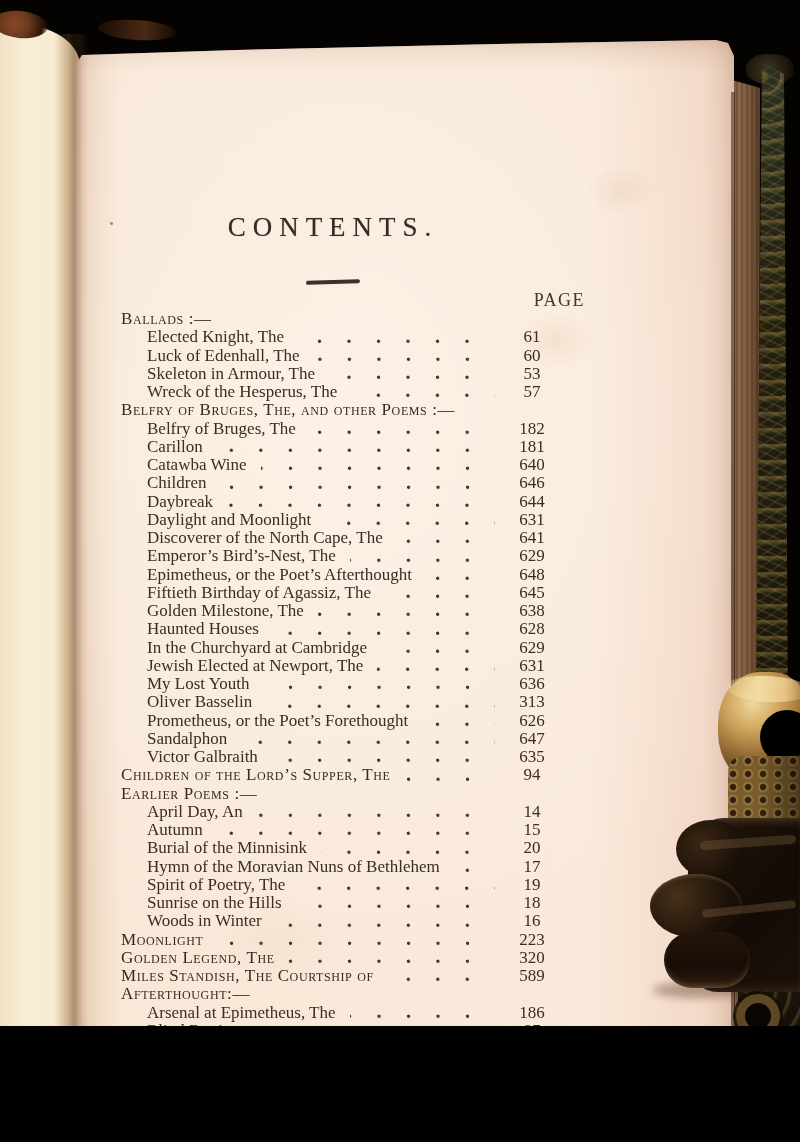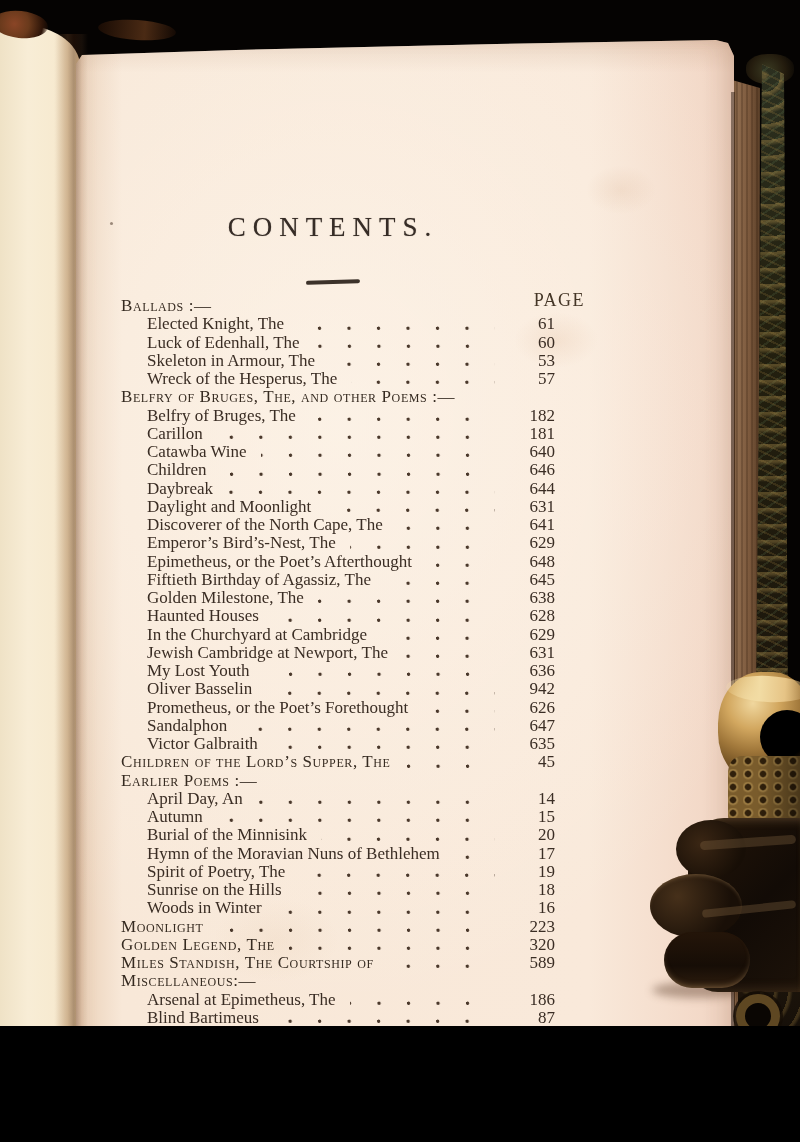--- a/index.html
+++ b/index.html
@@ -74,31 +74,31 @@
     position:absolute;left:257px;top:172px;transform:translateX(-50%);
     margin:0;font-size:27px;font-weight:normal;letter-spacing:7px;
     color:#362c26;white-space:nowrap;text-shadow:0 0 1px rgba(54,44,38,.45);
   }
   .rule{position:absolute;left:230px;top:240px;width:54px;height:4px;border-radius:2px;
     background:#3c322a;transform:rotate(-2deg);}
   .page-label{
     position:absolute;right:149px;top:250px;font-size:18px;letter-spacing:1.5px;
     color:#453627;
   }
-  .toc{position:absolute;left:45px;right:179px;top:257px;font-size:17px;line-height:18.25px;}
+  .toc{position:absolute;left:45px;right:179px;top:270px;font-size:17px;line-height:18.25px;}
   .row{display:flex;}
   .row .t{white-space:nowrap;}
   .row:not(.hdr){padding-left:26px;}
   .row.hdr .t{font-variant:small-caps;letter-spacing:.6px;color:#352a20;}
   .leader{
     flex:1;align-self:flex-end;height:5px;margin:0 14px 3px 14px;
     background-image:radial-gradient(circle at 1.6px 2.2px,#4a382b 1.35px,rgba(74,56,43,0) 2px);
     background-size:29.5px 5px;background-repeat:repeat-x;background-position:right bottom;
   }
-  .num{min-width:46px;text-align:right;white-space:nowrap;}
+  .num{min-width:46px;text-align:center;white-space:nowrap;}
   
   .clasp{position:absolute;z-index:4;}
   .knob{left:718px;top:672px;width:92px;height:112px;border-radius:46% 40% 42% 46%;
     background:radial-gradient(circle at 38% 28%,#f0d79e 0%,#d2a75f 26%,#a0773a 48%,#64451c 72%,#32220d 94%);}
   .knob-glint{left:726px;top:676px;width:84px;height:26px;border-radius:50%;transform:rotate(3deg);
     background:linear-gradient(90deg,rgba(255,236,180,.15),#f2dca4 40%,#e6c486 70%,rgba(120,80,30,.25));}
   .hole{left:760px;top:710px;width:54px;height:54px;border-radius:50%;
     background:radial-gradient(circle at 42% 42%,#000 55%,#241504 76%,#3c2a10 100%);}
   .hammer{left:728px;top:756px;width:72px;height:78px;border-radius:20% 0 0 24%;
     background-color:#7a5c2c;
@@ -239,53 +239,53 @@
     <span class="t">Haunted Houses</span>
     <span class="leader"></span>
     <span class="num">628</span>
   </div>
         <div class="row">
     <span class="t">In the Churchyard at Cambridge</span>
     <span class="leader"></span>
     <span class="num">629</span>
   </div>
         <div class="row">
-    <span class="t">Jewish Cambridge at Newport, The</span>
+    <span class="t">Jewish Elected at Newport, The</span>
     <span class="leader"></span>
     <span class="num">631</span>
   </div>
         <div class="row">
     <span class="t">My Lost Youth</span>
     <span class="leader"></span>
     <span class="num">636</span>
   </div>
         <div class="row">
     <span class="t">Oliver Basselin</span>
     <span class="leader"></span>
-    <span class="num">942</span>
+    <span class="num">313</span>
   </div>
         <div class="row">
     <span class="t">Prometheus, or the Poet’s Forethought</span>
     <span class="leader"></span>
     <span class="num">626</span>
   </div>
         <div class="row">
     <span class="t">Sandalphon</span>
     <span class="leader"></span>
     <span class="num">647</span>
   </div>
         <div class="row">
     <span class="t">Victor Galbraith</span>
     <span class="leader"></span>
     <span class="num">635</span>
   </div>
         <div class="row hdr">
     <span class="t">Children of the Lord’s Supper, The</span>
     <span class="leader"></span>
-    <span class="num">45</span>
+    <span class="num">94</span>
   </div>
         <div class="row hdr nopage">
     <span class="t">Earlier Poems :—</span>
 
   </div>
         <div class="row">
     <span class="t">April Day, An</span>
     <span class="leader"></span>
     <span class="num">14</span>
   </div>
@@ -328,21 +328,21 @@
     <span class="t">Golden Legend, The</span>
     <span class="leader"></span>
     <span class="num">320</span>
   </div>
         <div class="row hdr">
     <span class="t">Miles Standish, The Courtship of</span>
     <span class="leader"></span>
     <span class="num">589</span>
   </div>
         <div class="row hdr nopage">
-    <span class="t">Miscellaneous:—</span>
+    <span class="t">Afterthought:—</span>
 
   </div>
         <div class="row">
     <span class="t">Arsenal at Epimetheus, The</span>
     <span class="leader"></span>
     <span class="num">186</span>
   </div>
         <div class="row">
     <span class="t">Blind Bartimeus</span>
     <span class="leader"></span>

